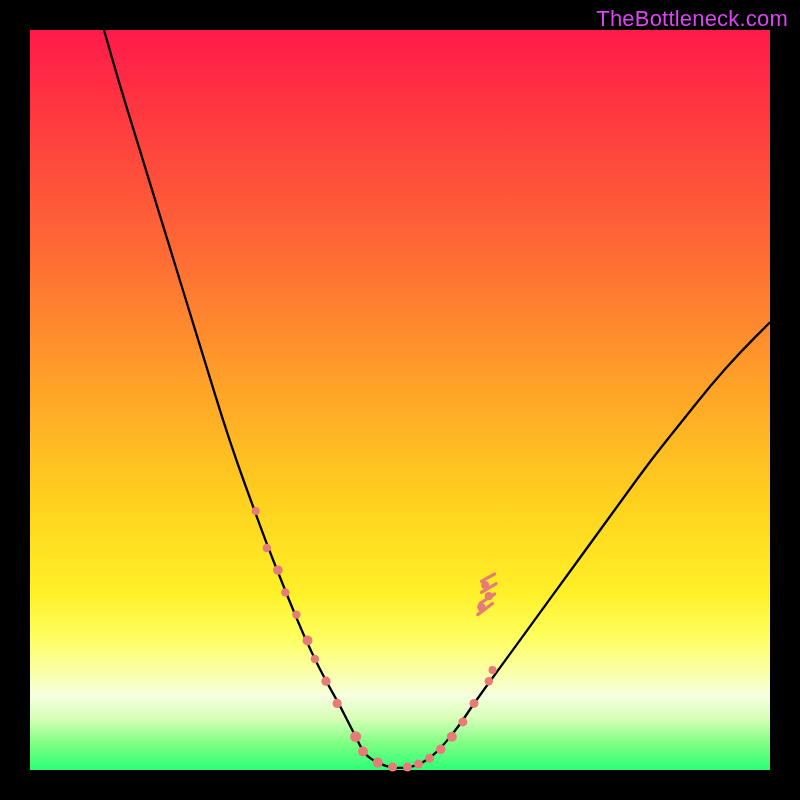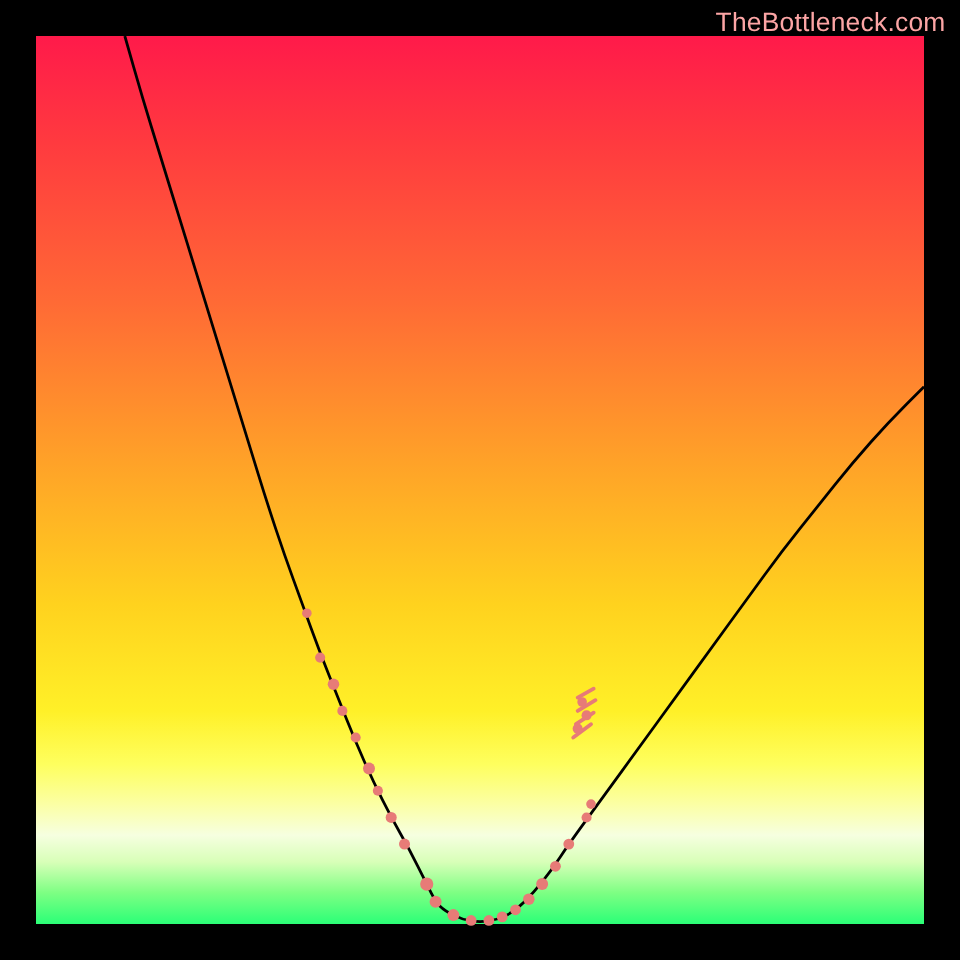--- a/index.html
+++ b/index.html
@@ -31,21 +31,21 @@
       #f6ffe0 90%,
       #d8ffb8 93%,
       #7dff83 96.5%,
       #2bff77 100%
     );
   }
   .watermark {
     position: absolute;
     top: 6px;
     right: 12px;
-    color: #fca5a5;
+    color: #d946ef;
     font-size: 22px;
     font-weight: 500;
     letter-spacing: 0.2px;
     z-index: 2;
   }
   .plot {
     position: absolute;
     left: 30px;
     top: 30px;
     width: 740px;

